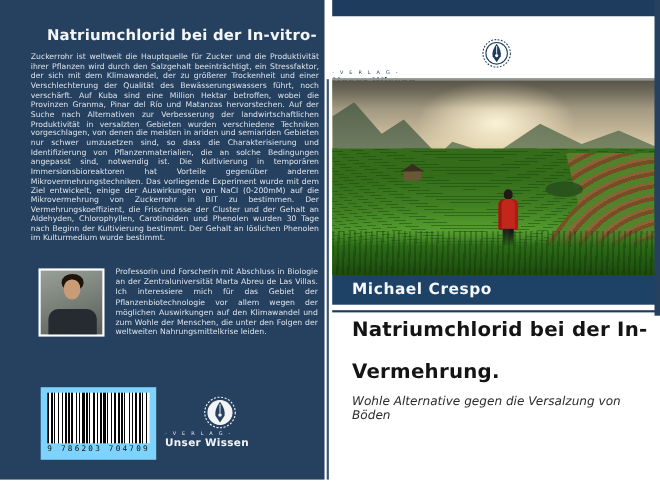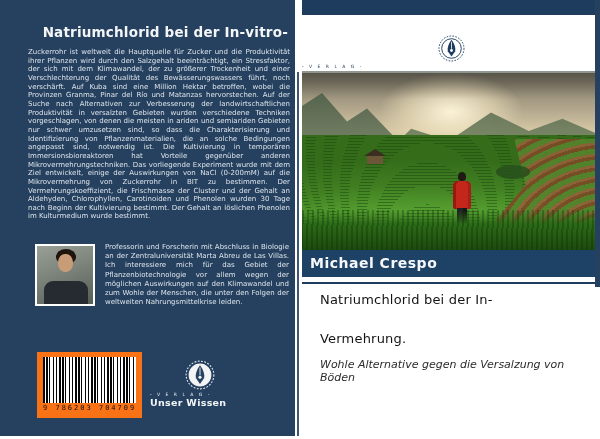--- a/index.html
+++ b/index.html
@@ -22,21 +22,21 @@
     color:#dde3ea;text-align:justify;}
   .author-photo{position:absolute;left:35px;top:244px;width:60px;height:62px;background:#fff;padding:2px;}
   .ap-inner{position:relative;width:100%;height:100%;overflow:hidden;
     background:linear-gradient(160deg,#9aa098 0%,#7b837b 45%,#555d56 100%);}
   .ap-hair{position:absolute;top:3px;left:19px;width:20px;height:15px;background:#1e140c;border-radius:50% 50% 45% 45%;}
   .ap-face{position:absolute;top:8px;left:21px;width:15px;height:18px;background:#c99c78;border-radius:46%;}
   .ap-body{position:absolute;bottom:0;left:7px;width:44px;height:23px;background:#262b32;border-radius:9px 9px 0 0;}
   .back-bio{position:absolute;left:105px;top:243px;width:184px;font-size:7px;line-height:9.2px;
     color:#dde3ea;text-align:justify;}
 
-  .barcode{position:absolute;left:37px;top:352px;width:105px;height:66px;background:#f97316;padding:5px 6px 2px 6px;}
+  .barcode{position:absolute;left:37px;top:352px;width:105px;height:66px;background:#7dd3fc;padding:5px 6px 2px 6px;}
   .barcode-bars{height:46px;background:repeating-linear-gradient(90deg,
       #050505 0 2px,#fff 2px 3px,#050505 3px 5px,#fff 5px 6px,#050505 6px 7px,
       #fff 7px 10px,#050505 10px 11px,#fff 11px 13px,#050505 13px 14px,#fff 14px 16px);}
   .barcode-digits{margin-top:1px;text-align:center;font-family:"DejaVu Sans Mono","Liberation Mono",monospace;
     font-size:7px;letter-spacing:2px;color:#111;white-space:nowrap;}
 
   .publisher{position:absolute;text-align:left;}
   .publisher .emblem{display:block;margin:0 auto 2px auto;}
   .publisher .imprint{font-size:4.5px;letter-spacing:2px;white-space:nowrap;}
   .publisher .pub-name{font-size:9.5px;font-weight:bold;letter-spacing:.3px;white-space:nowrap;}
@@ -80,25 +80,25 @@
   .p-jacket{position:absolute;left:1px;top:9px;width:18px;height:28px;background:var(--jacket-red,#c3271c);
     border-radius:5px 5px 2px 2px;box-shadow:inset 3px 0 0 rgba(120,12,8,.55), inset -3px 0 0 rgba(120,12,8,.35);}
   .p-legs{position:absolute;left:5px;top:36px;width:10px;height:30px;background:#232126;
     box-shadow:inset -4px 0 0 rgba(0,0,0,.35);}
   .grass-fg{position:absolute;left:0;bottom:0;width:100%;height:40px;z-index:4;
     background:
       repeating-linear-gradient(92deg, rgba(10,40,5,.30) 0 2px, rgba(0,0,0,0) 2px 5px),
       linear-gradient(180deg, rgba(40,96,22,0) 0, #2c6b17 35%, #1d4a0e 100%);}
 
   .author-band{position:absolute;left:0;top:250px;width:100%;height:27px;background:var(--author-band-navy,#1e4166);z-index:5;}
-  .author-name{display:block;padding-left:8px;line-height:27px;font-size:14px;font-weight:bold;
+  .author-name{display:block;padding-left:18px;line-height:27px;font-size:14px;font-weight:bold;
     color:#f5f7fa;letter-spacing:.5px;}
   .rule{position:absolute;left:0;top:282px;width:100%;height:2px;background:var(--top-strip-navy,#1d3c5e);}
   .title-block{position:absolute;left:18px;top:290px;width:272px;}
-  .front-title{font-size:13px;line-height:19.5px;font-weight:normal;color:var(--front-title-color,#141414);letter-spacing:.2px;}
+  .front-title{font-size:18px;line-height:19.5px;font-weight:bold;color:var(--front-title-color,#141414);letter-spacing:.2px;}
   .front-subtitle{margin-top:9px;font-size:11px;font-style:italic;color:#2b2b2b;}
 
   .emblem .ring{fill:none;stroke-width:1.4;stroke-dasharray:2.4 2;}
   .emblem .disc{stroke-width:1.4;}
   .emblem .slit{stroke-width:1.2;}
   .emblem.dark-on-white .ring,.emblem.dark-on-white .disc{stroke:#1d3c5e;}
   .emblem.dark-on-white .disc{fill:#fff;}
   .emblem.dark-on-white .nib{fill:#1d3c5e;}
   .emblem.dark-on-white .hole{fill:#fff;}
   .emblem.dark-on-white .slit{stroke:#fff;}

